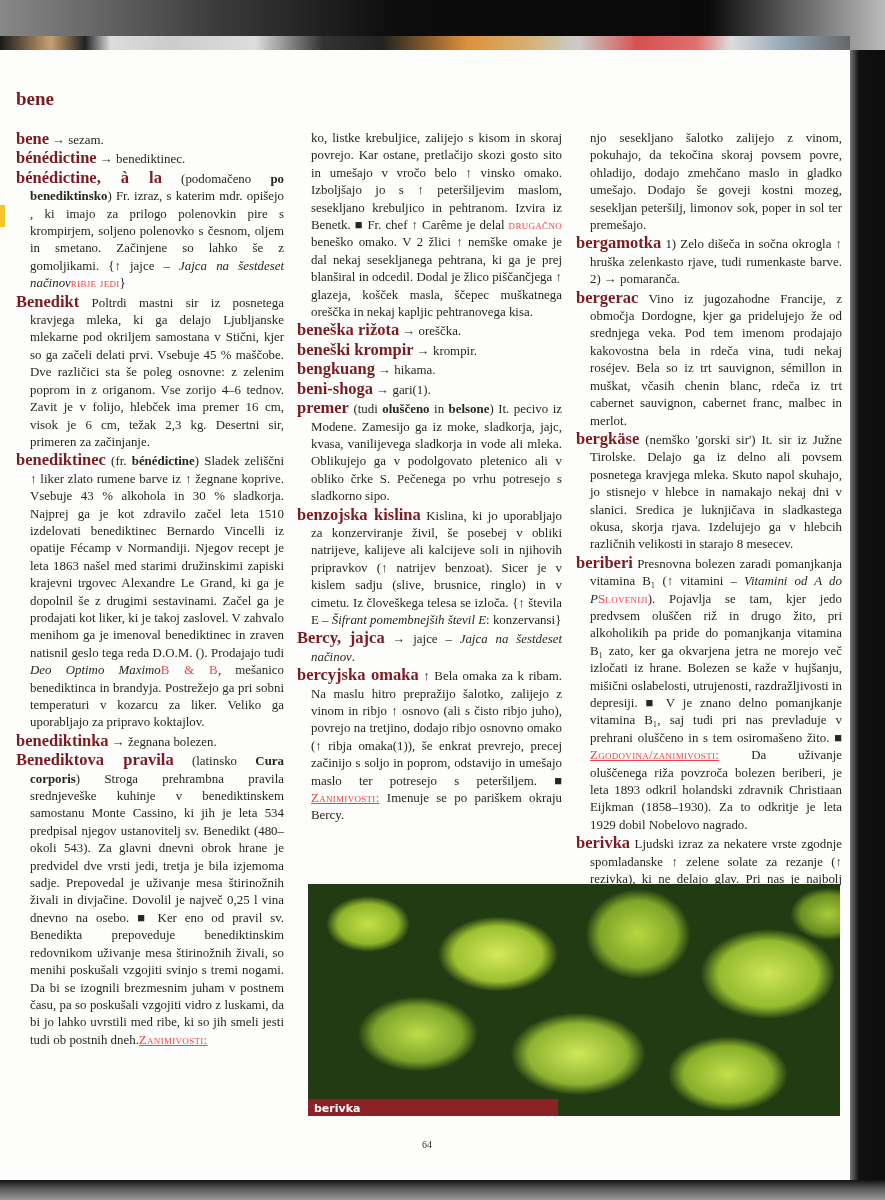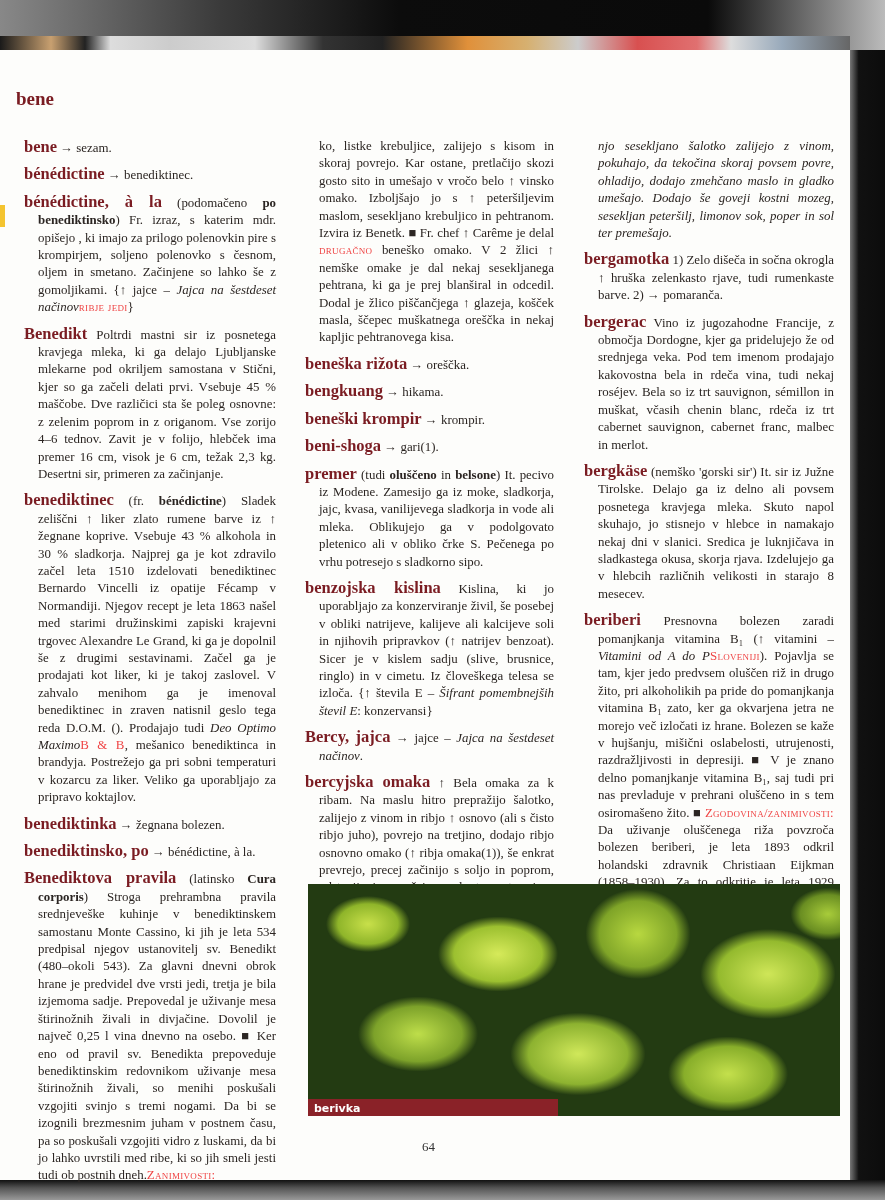--- a/index.html
+++ b/index.html
@@ -13,39 +13,39 @@
     background:linear-gradient(90deg,#777 0%,#111 25%,#0c0c0c 100%); }
   .bottom-edge { position:absolute; left:0; top:1180px; width:885px; height:20px;
     background:linear-gradient(180deg,#111 0%,#555 40%,#999 100%); }
   .page { position:absolute; left:0; top:50px; width:850px; height:1130px; background:#fdfdfb; }
   .yellow-tab { position:absolute; left:0; top:205px; width:5px; height:22px; background:#f4c430; }
   .running-head { position:absolute; left:16px; top:88px; font-weight:bold; font-size:19px; color:#7a1c22; }
   .col { position:absolute; top:130px; font-size:12.9px; line-height:17.4px; text-align:justify; }
   .c1 { left:16px; width:268px; }
   .c2 { left:297px; width:265px; }
   .c3 { left:576px; width:266px; }
-  .entry { text-indent:-14px; padding-left:14px; margin:8px; }
+  .entry { text-indent:-14px; padding-left:14px; margin:0; }
   .hw { color:#7a1c22; font-weight:bold; font-size:16.5px; }
   .red { color:#ef4444; }
   .sc { font-variant:small-caps; letter-spacing:0.3px; }
-  .u { }
+  .u { text-decoration:underline; }
   .photo { position:absolute; left:308px; top:884px; width:532px; height:232px; overflow:hidden;
     background:
       radial-gradient(ellipse 60px 40px at 60px 40px,#c8e04a 0%,#8fb52a 50%,transparent 70%),
       radial-gradient(ellipse 80px 50px at 190px 70px,#d6ea5a 0%,#9cc030 55%,transparent 75%),
       radial-gradient(ellipse 70px 60px at 330px 50px,#b8d840 0%,#7fa428 55%,transparent 75%),
       radial-gradient(ellipse 90px 60px at 460px 90px,#cfe658 0%,#94ba2e 55%,transparent 75%),
       radial-gradient(ellipse 80px 50px at 110px 150px,#bede4a 0%,#7da22a 55%,transparent 75%),
       radial-gradient(ellipse 90px 55px at 270px 170px,#d0e85a 0%,#8db230 55%,transparent 75%),
       radial-gradient(ellipse 80px 50px at 420px 190px,#c4e04c 0%,#88ae2a 55%,transparent 75%),
       radial-gradient(ellipse 50px 35px at 520px 30px,#a8cc3a 0%,#6a8e22 55%,transparent 75%),
       #233b12; }
   .photo-caption-bar { position:absolute; left:0; bottom:0; width:250px; height:17px; background:#8a2228; }
   .photo-caption { position:absolute; left:6px; bottom:1px; font-family:"DejaVu Sans", sans-serif; font-size:11px; font-weight:bold; color:#fff; }
-  .page-number { position:absolute; left:422px; top:1139px; font-size:13px; color:#333; }
+  .page-number { position:absolute; left:422px; top:1139px; font-size:10px; color:#333; }
 </style>
 </head>
 <body>
 
 <div class="scanner-top"></div>
 <div class="book-edge"></div>
 <div class="right-edge"></div>
 <div class="bottom-edge"></div>
 
 <div class="page"></div>
@@ -53,36 +53,35 @@
 
 <div class="running-head">bene</div>
 
 <div class="col c1">
     <p class="entry"><span class="hw">bene</span><span> <span>→</span></span><span> sezam.</span></p>
     <p class="entry"><span class="hw">bénédictine</span><span> <span>→</span></span><span> benediktinec.</span></p>
     <p class="entry"><span class="hw">bénédictine, à la</span><span> (podomačeno </span><b>po benediktinsko</b><span>) Fr. izraz, s katerim mdr. opišejo </span><span>, ki imajo za prilogo polenovkin pire s krompirjem, soljeno polenovko s česnom, oljem in smetano. Začinjene so lahko še z gomoljikami. {↑ jajce – </span><i>Jajca na šestdeset načinov</i><span class="red sc">ribje jedi</span><span>}</span></p>
     <p class="entry"><span class="hw">Benedikt</span><span> Poltrdi mastni sir iz posnetega kravjega mleka, ki ga delajo Ljubljanske mlekarne pod okriljem samostana v Stični, kjer so ga začeli delati prvi. Vsebuje 45 % maščobe. Dve različici sta še poleg osnovne: z zelenim poprom in z origanom. Vse zorijo 4–6 tednov. Zavit je v folijo, hlebček ima premer 16 cm, visok je 6 cm, težak 2,3 kg. Desertni sir, primeren za začinjanje.</span></p>
     <p class="entry"><span class="hw">benediktinec</span><span> (fr. </span><b>bénédictine</b><span>) Sladek zeliščni ↑ liker zlato rumene barve iz ↑ žegnane koprive. Vsebuje 43 % alkohola in 30 % sladkorja. Najprej ga je kot zdravilo začel leta 1510 izdelovati benediktinec Bernardo Vincelli iz opatije Fécamp v Normandiji. Njegov recept je leta 1863 našel med starimi družinskimi zapiski krajevni trgovec Alexandre Le Grand, ki ga je dopolnil še z drugimi sestavinami. Začel ga je prodajati kot liker, ki je takoj zaslovel. V zahvalo menihom ga je imenoval benediktinec in zraven natisnil geslo tega reda D.O.M. (</span><span>). Prodajajo tudi </span><i>Deo Optimo Maximo</i><span class="red sc">B &amp; B</span><span>, mešanico benediktinca in brandyja. Postrežejo ga pri sobni temperaturi v kozarcu za liker. Veliko ga uporabljajo za pripravo koktajlov.</span></p>
     <p class="entry"><span class="hw">benediktinka</span><span> <span>→</span></span><span> žegnana bolezen.</span></p>
-    <p class="entry"><span class="hw">benediktinsko, po</span><span> <span>→</span></span><span> bénédictine, à la.</span></p>
     <p class="entry"><span class="hw">Benediktova pravila</span><span> (latinsko </span><b>Cura corporis</b><span>) Stroga prehrambna pravila srednjeveške kuhinje v benediktinskem samostanu Monte Cassino, ki jih je leta 534 predpisal njegov ustanovitelj sv. Benedikt (480–okoli 543). Za glavni dnevni obrok hrane je predvidel dve vrsti jedi, tretja je bila izjemoma sadje. Prepovedal je uživanje mesa štirinožnih živali in divjačine. Dovolil je največ 0,25 l vina dnevno na osebo. ■ </span><span> Ker eno od pravil sv. Benedikta prepoveduje benediktinskim redovnikom uživanje mesa štirinožnih živali, so menihi poskušali vzgojiti svinjo s tremi nogami. Da bi se izognili brezmesnim juham v postnem času, pa so poskušali vzgojiti vidro z luskami, da bi jo lahko uvrstili med ribe, ki so jih smeli jesti tudi ob postnih dneh.</span><span class="red sc u">Zanimivosti:</span></p>
   </div>
 <div class="col c2">
     <p class="entry" style="text-indent: 0px; padding-left: 14px;"><span>ko, listke krebuljice, zalijejo s kisom in skoraj povrejo. Kar ostane, pretlačijo skozi gosto sito in umešajo v vročo belo ↑ vinsko omako. Izboljšajo jo s ↑ peteršiljevim maslom, sesekljano krebuljico in pehtranom. Izvira iz Benetk. ■ Fr. chef ↑ Carême je delal </span><span class="red sc">drugačno</span><span> beneško omako. V 2 žlici ↑ nemške omake je dal nekaj sesekljanega pehtrana, ki ga je prej blanširal in odcedil. Dodal je žlico piščančjega ↑ glazeja, košček masla, ščepec muškatnega oreščka in nekaj kapljic pehtranovega kisa.</span></p>
     <p class="entry"><span class="hw">beneška rižota</span><span> <span>→</span></span><span> oreščka.</span></p>
+    <p class="entry"><span class="hw">beneški krompir</span><span> <span>→</span></span><span> krompir.</span></p>
     <p class="entry"><span class="hw">bengkuang</span><span> <span>→</span></span><span> hikama.</span></p>
-    <p class="entry"><span class="hw">beneški krompir</span><span> <span>→</span></span><span> krompir.</span></p>
     <p class="entry"><span class="hw">beni-shoga</span><span> <span>→</span></span><span> gari(1).</span></p>
     <p class="entry"><span class="hw">premer</span><span> (tudi </span><b>oluščeno</b><span> in </span><b>belsone</b><span>) It. pecivo iz Modene. Zamesijo ga iz moke, sladkorja, jajc, kvasa, vanilijevega sladkorja in vode ali mleka. Oblikujejo ga v podolgovato pletenico ali v obliko črke S. Pečenega po vrhu potresejo s sladkorno sipo.</span></p>
     <p class="entry"><span class="hw">benzojska kislina</span><span> Kislina, ki jo uporabljajo za konzerviranje živil, še posebej v obliki natrijeve, kalijeve ali kalcijeve soli in njihovih pripravkov (↑ natrijev benzoat). Sicer je v kislem sadju (slive, brusnice, ringlo) in v cimetu. Iz človeškega telesa se izloča. {↑ števila E – </span><i>Šifrant pomembnejših števil E</i><span>: konzervansi}</span></p>
     <p class="entry"><span class="hw">Bercy, jajca</span><span> <span>→</span></span><span> jajce – </span><i>Jajca na šestdeset načinov</i><span>.</span></p>
     <p class="entry"><span class="hw">bercyjska omaka</span><span> ↑ Bela omaka za k ribam. Na maslu hitro prepražijo šalotko, zalijejo z vinom in ribjo ↑ osnovo (ali s čisto ribjo juho), povrejo na tretjino, dodajo ribjo osnovno omako (↑ ribja omaka(1)), še enkrat prevrejo, precej začinijo s soljo in poprom, odstavijo in umešajo maslo ter potresejo s peteršiljem. ■ </span><span class="red sc u">Zanimivosti:</span><span> Imenuje se po pariškem okraju Bercy.</span></p>
   </div>
 <div class="col c3">
-    <p class="entry" style="text-indent: 0px; padding-left: 14px; font-style: italic;"><span>njo sesekljano šalotko zalijejo z vinom, pokuhajo, da tekočina skoraj povsem povre, ohladijo, dodajo zmehčano maslo in gladko umešajo. Dodajo še goveji kostni mozeg, sesekljan peteršilj, limonov sok, poper in sol ter premešajo.</span></p>
+    <p class="entry" style="text-indent: 0px; padding-left: 14px;"><span>njo sesekljano šalotko zalijejo z vinom, pokuhajo, da tekočina skoraj povsem povre, ohladijo, dodajo zmehčano maslo in gladko umešajo. Dodajo še goveji kostni mozeg, sesekljan peteršilj, limonov sok, poper in sol ter premešajo.</span></p>
     <p class="entry"><span class="hw">bergamotka</span><span> 1) Zelo dišeča in sočna okrogla ↑ hruška zelenkasto rjave, tudi rumenkaste barve. 2) → pomaranča.</span></p>
     <p class="entry"><span class="hw">bergerac</span><span> Vino iz jugozahodne Francije, z območja Dordogne, kjer ga pridelujejo že od srednjega veka. Pod tem imenom prodajajo kakovostna bela in rdeča vina, tudi nekaj roséjev. Bela so iz trt sauvignon, sémillon in muškat, včasih chenin blanc, rdeča iz trt cabernet sauvignon, cabernet franc, malbec in merlot.</span></p>
     <p class="entry"><span class="hw">bergkäse</span><span> (nemško 'gorski sir') It. sir iz Južne Tirolske. Delajo ga iz delno ali povsem posnetega kravjega mleka. Skuto napol skuhajo, jo stisnejo v hlebce in namakajo nekaj dni v slanici. Sredica je luknjičava in sladkastega okusa, skorja rjava. Izdelujejo ga v hlebcih različnih velikosti in starajo 8 mesecev.</span></p>
     <p class="entry"><span class="hw">beriberi</span><span> Presnovna bolezen zaradi pomanjkanja vitamina B₁ (↑ vitamini – </span><i>Vitamini od A do P</i><span class="red sc">Sloveniji</span><span>). Pojavlja se tam, kjer jedo predvsem oluščen riž in drugo žito, pri alkoholikih pa pride do pomanjkanja vitamina B₁ zato, ker ga okvarjena jetra ne morejo več izločati iz hrane. Bolezen se kaže v hujšanju, mišični oslabelosti, utrujenosti, razdražljivosti in depresiji. ■ V </span><span> je znano delno pomanjkanje vitamina B₁, saj tudi pri nas prevladuje v prehrani oluščeno in s tem osiromašeno žito. ■ </span><span class="red sc u">Zgodovina/zanimivosti:</span><span> Da uživanje oluščenega riža povzroča bolezen beriberi, je leta 1893 odkril holandski zdravnik Christiaan Eijkman (1858–1930). Za to odkritje je leta 1929 dobil Nobelovo nagrado.</span></p>
     <p class="entry"><span class="hw">berivka</span><span> Ljudski izraz za nekatere vrste zgodnje spomladanske ↑ zelene solate za rezanje (↑ rezivka), ki ne delajo glav. Pri nas je najbolj zna-</span></p>
   </div>
 
 <div class="photo">
   <div class="photo-caption-bar"></div>
   <div class="photo-caption">berivka</div>

